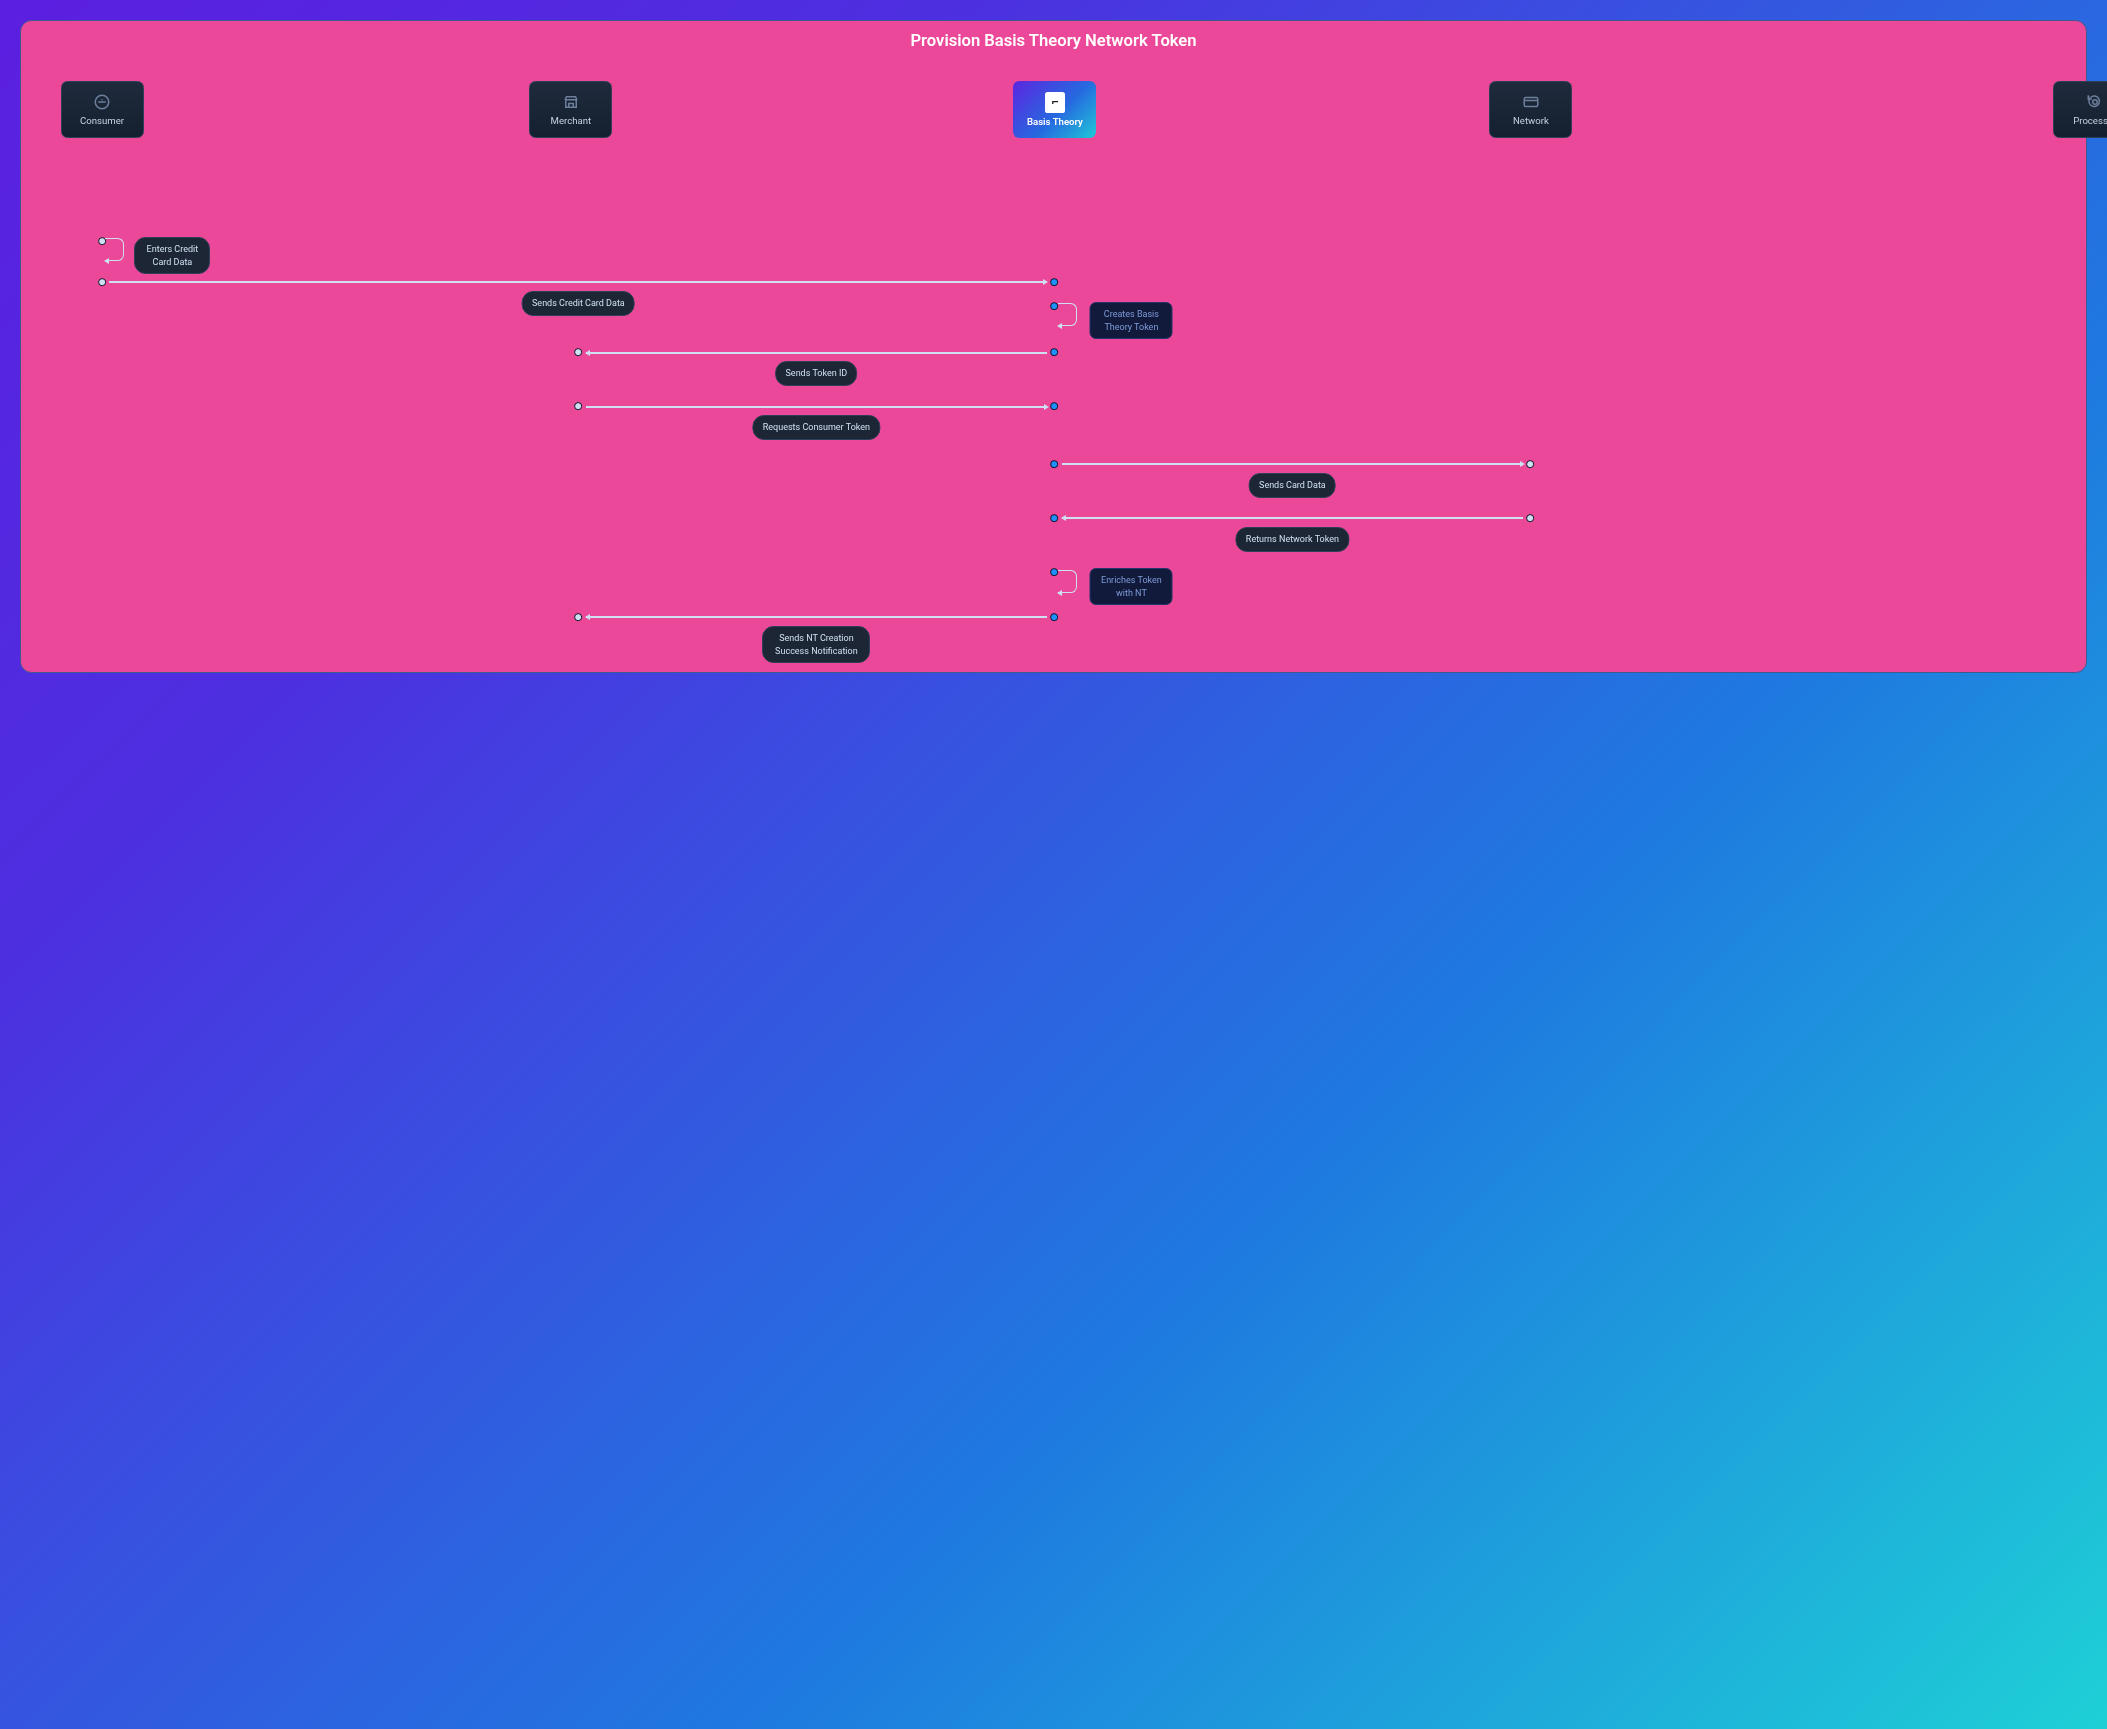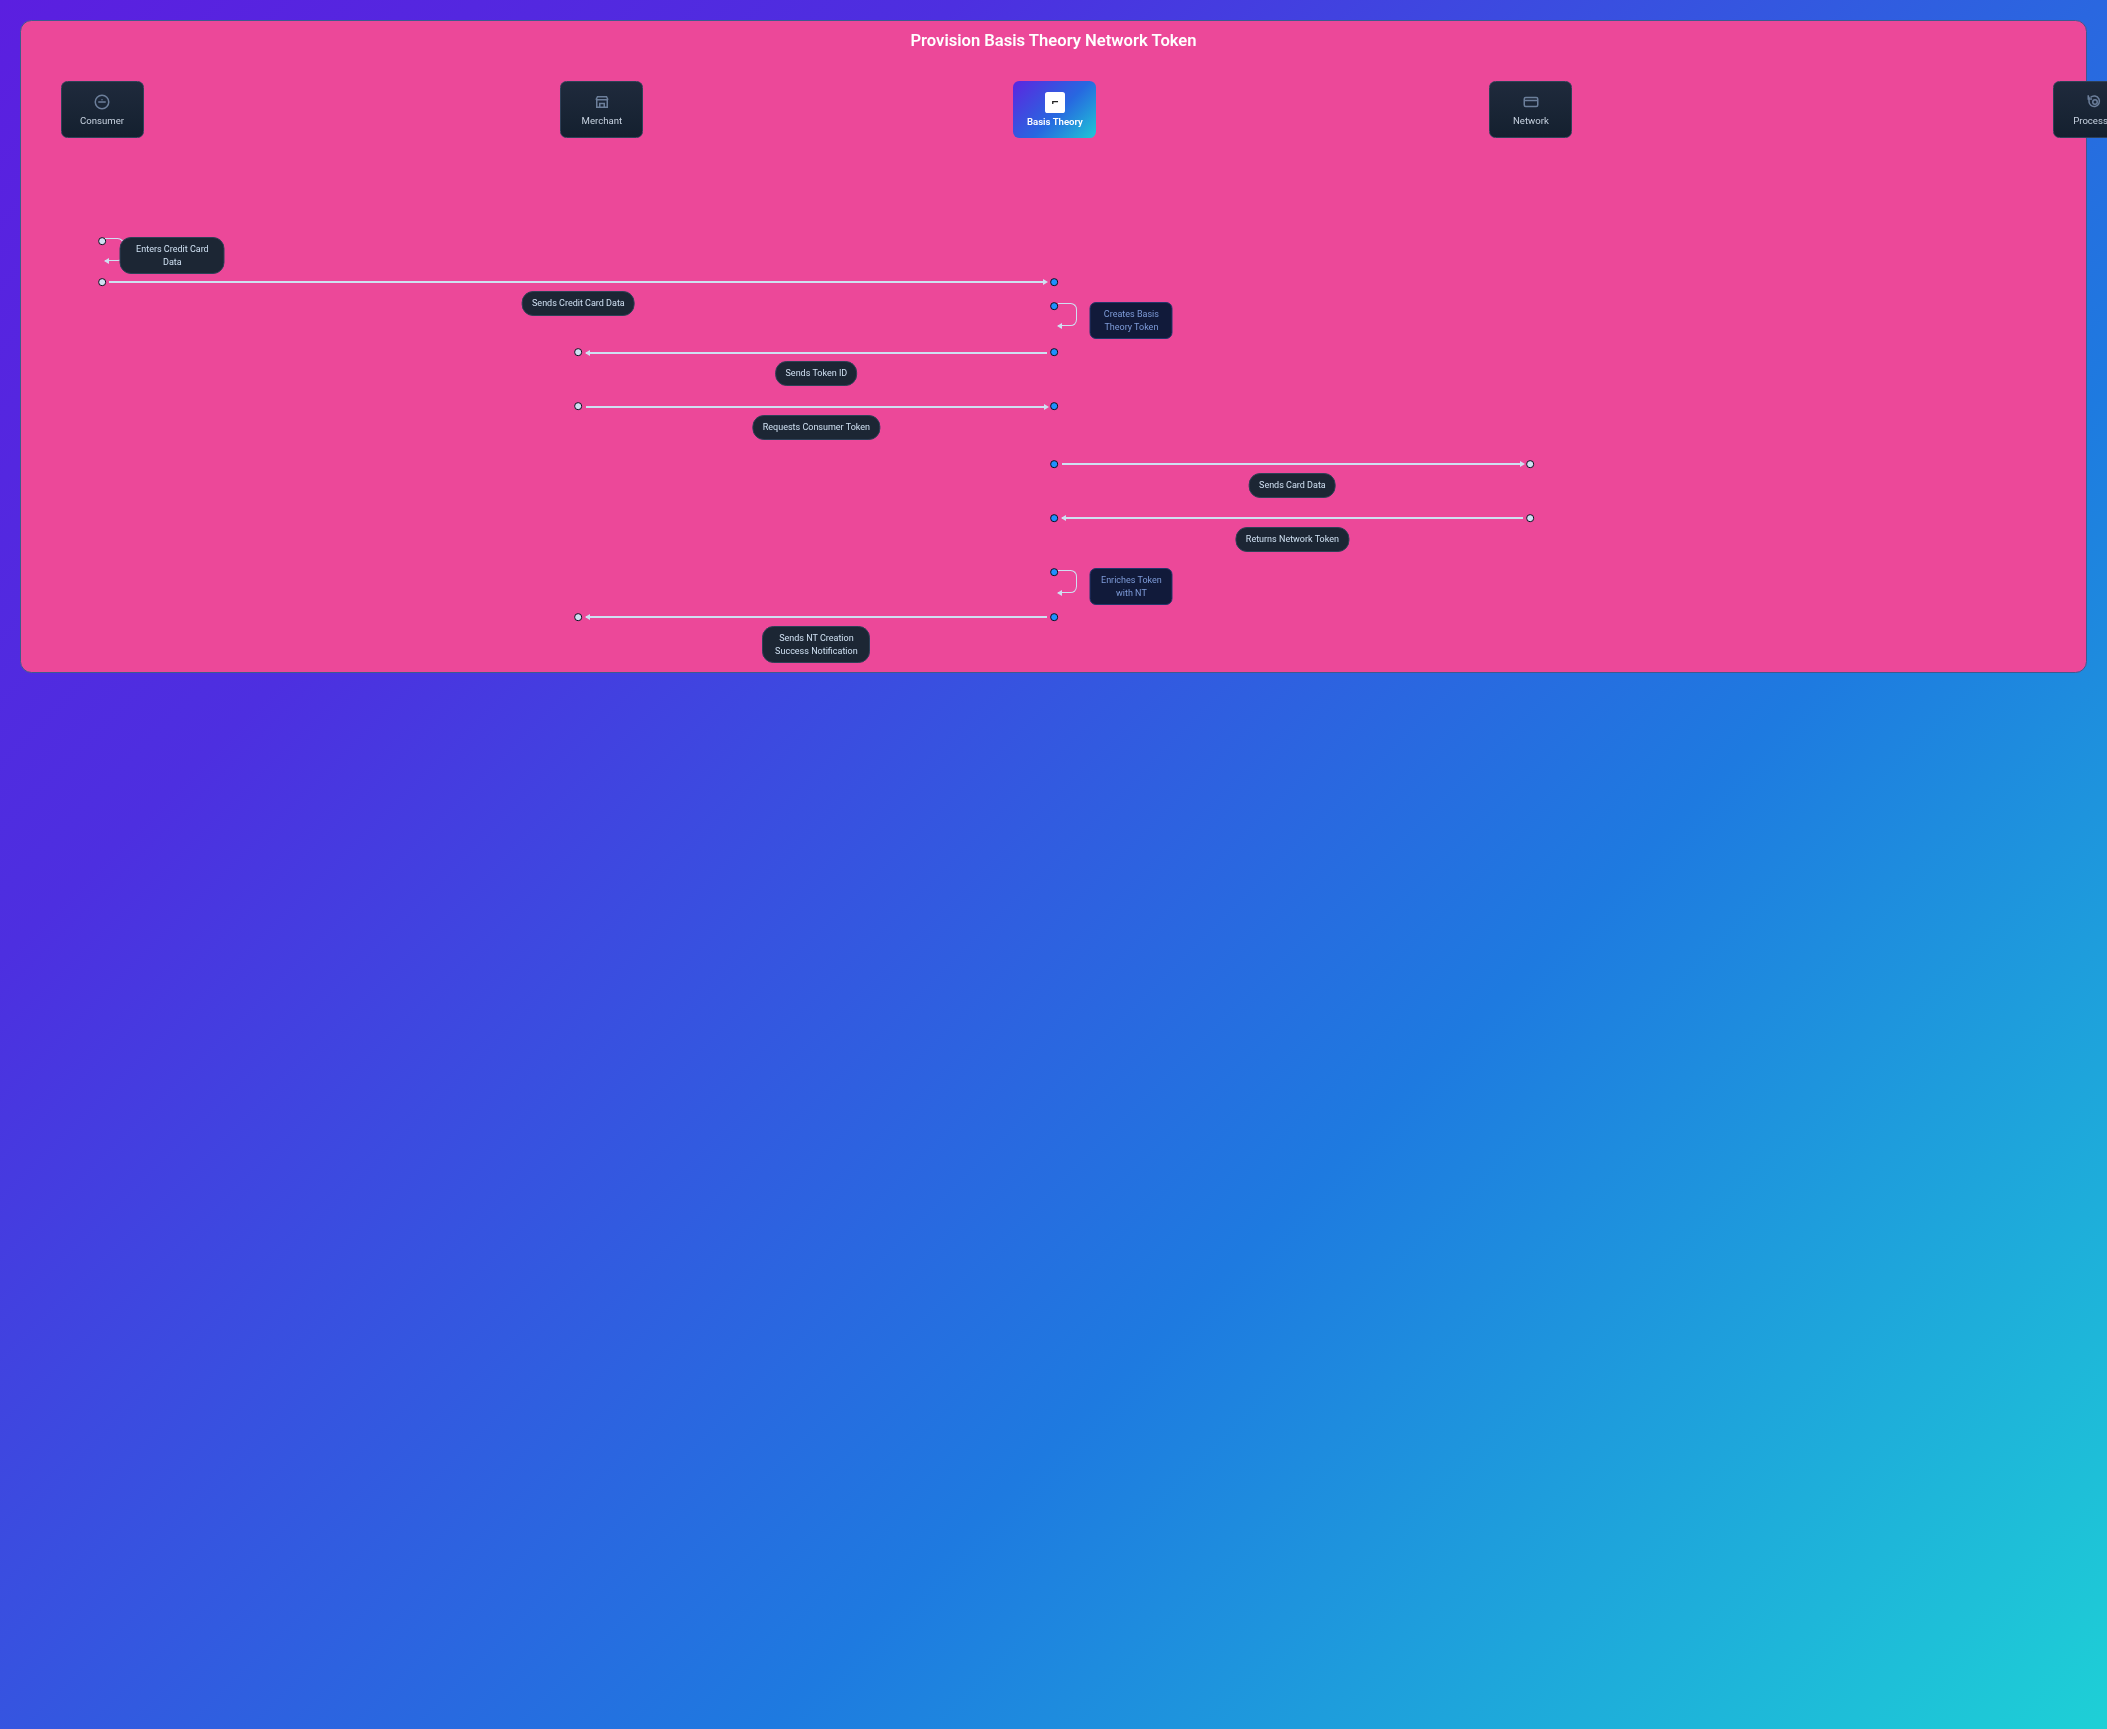--- a/index.html
+++ b/index.html
@@ -105,21 +105,21 @@
     border:0.6px solid #2E4057;
     color:#CFE0F2;
     font-size:9px;
     padding:5.1px 9px;
     border-radius:11.5px;
     text-align:center;
     transform:translateX(-50%);
     white-space:nowrap;
     line-height:1.35;
   }
-  .msg.multi{white-space:normal;width:105px;}
+  .msg.multi{white-space:normal;width:76px;}
   .msg.wide{white-space:normal;width:108px;}
   .msg.dark{
     background:#111A3A;
     border:0.6px solid #24356B;
     color:#7E9BD8;
     border-radius:6.4px;
     white-space:normal;
     width:83px;
   }
 </style>
@@ -135,21 +135,21 @@
             <svg viewBox="0 0 24 24">
               <circle cx="12" cy="12" r="9"></circle>
               <path d="M7 12h10"></path>
               <circle cx="12" cy="9" r="1" fill="#6C7F9B" stroke="none"></circle>
             </svg>
           </div>
           <span>Consumer</span>
         </div>
         <div class="lifeline"></div>
       </div>
-      <div class="lane" style="left: 503px;">
+      <div class="lane" style="left: 472px;">
         <div class="head">
           <div class="icon">
             <svg viewBox="0 0 24 24">
               <path d="M4 9l2-4h12l2 4"></path>
               <rect x="5" y="9" width="14" height="10"></rect>
               <path d="M9 19v-5h6v5"></path>
             </svg>
           </div>
           <span>Merchant</span>
         </div>

